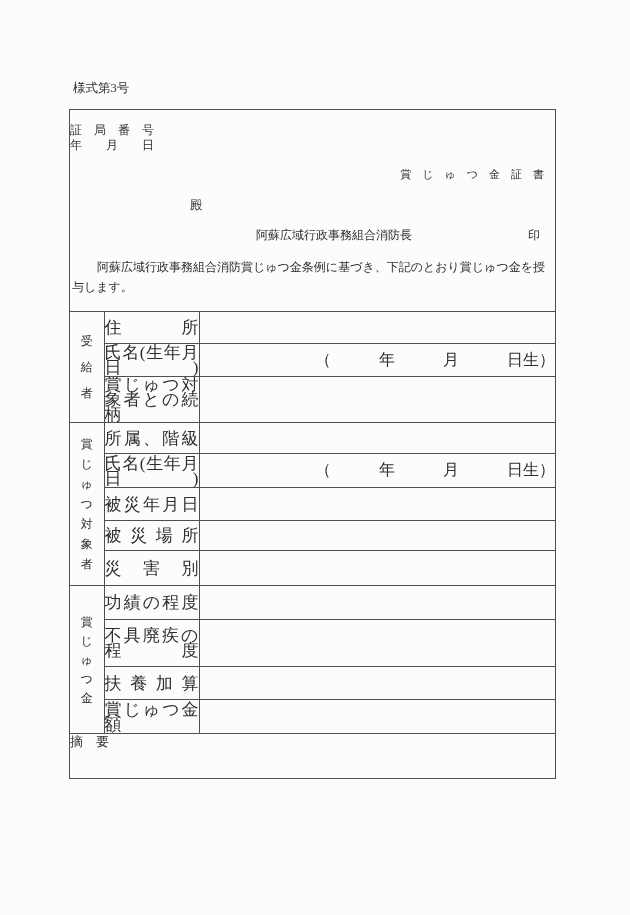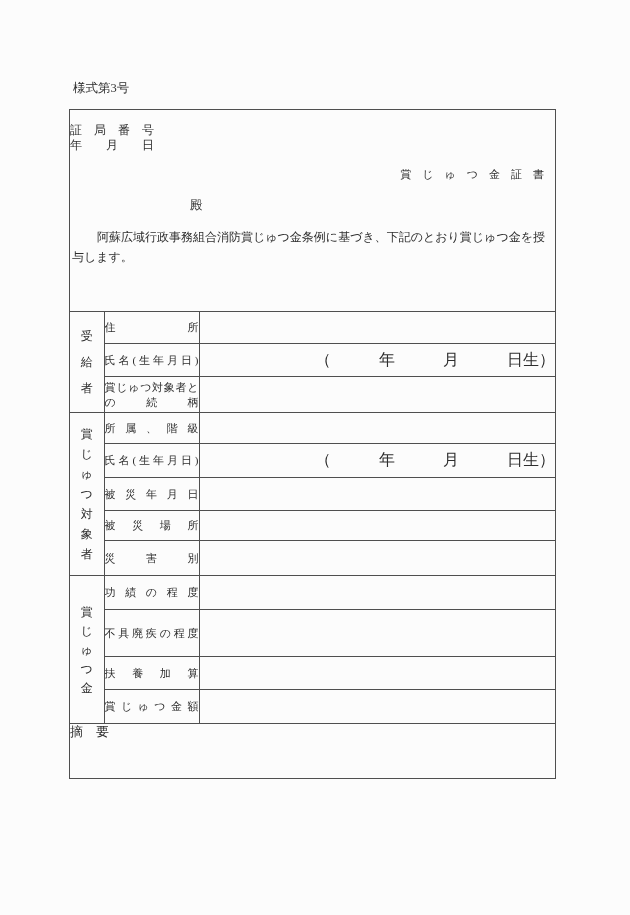--- a/index.html
+++ b/index.html
@@ -22,39 +22,43 @@
   table.form-table{border-collapse:collapse;table-layout:fixed;width:485px;}
   table.form-table td{padding:0;border-top:1px solid #4f4f4f;}
   td.g{width:34px;border-right:1px solid #4f4f4f;vertical-align:middle;}
   .vlabel{display:flex;flex-direction:column;align-items:center;font-size:12px;}
   .vlabel span{line-height:12px;height:12px;}
   .vlabel.sp-wide{gap:14px;}
   .vlabel.sp-mid{gap:8px;}
   .vlabel.sp-sm{gap:7px;}
   td.l{
     width:95px;border-right:1px solid #4f4f4f;vertical-align:middle;
-    padding:2px 5px;font-size:11px;line-height:15px;
+    padding:2px 5px;font-size:17px;line-height:15px;
     text-align:justify;text-align-last:justify;overflow:hidden;
   }
   td.v{vertical-align:middle;font-size:16px;text-align:right;padding-right:26px;overflow:hidden;font-family:Liberation Serif, serif;}
   td.remarks{vertical-align:top;padding:5px 0 0 22px;font-size:13px;line-height:15px;}
 </style>
 </head>
 <body>
 
 <div class="form-no">様式第3号</div>
 
 <div class="cert-box">
   <div class="top-section">
     <div class="meta">
       <div>証　局　番　号</div>
       <div>年　　月　　日</div>
     </div>
     <div class="title">賞じゅつ金証書</div>
     <div class="dono">殿</div>
+    <div class="chief">
+      <span>阿蘇広域行政事務組合消防長</span>
+      <span>印</span>
+    </div>
     <div class="para">阿蘇広域行政事務組合消防賞じゅつ金条例に基づき、下記のとおり賞じゅつ金を授与します。</div>
   </div>
 
   <table class="form-table">
     <colgroup>
         <col style="width:34px">
         <col style="width:95px">
         <col>
       </colgroup>
     <tbody>

